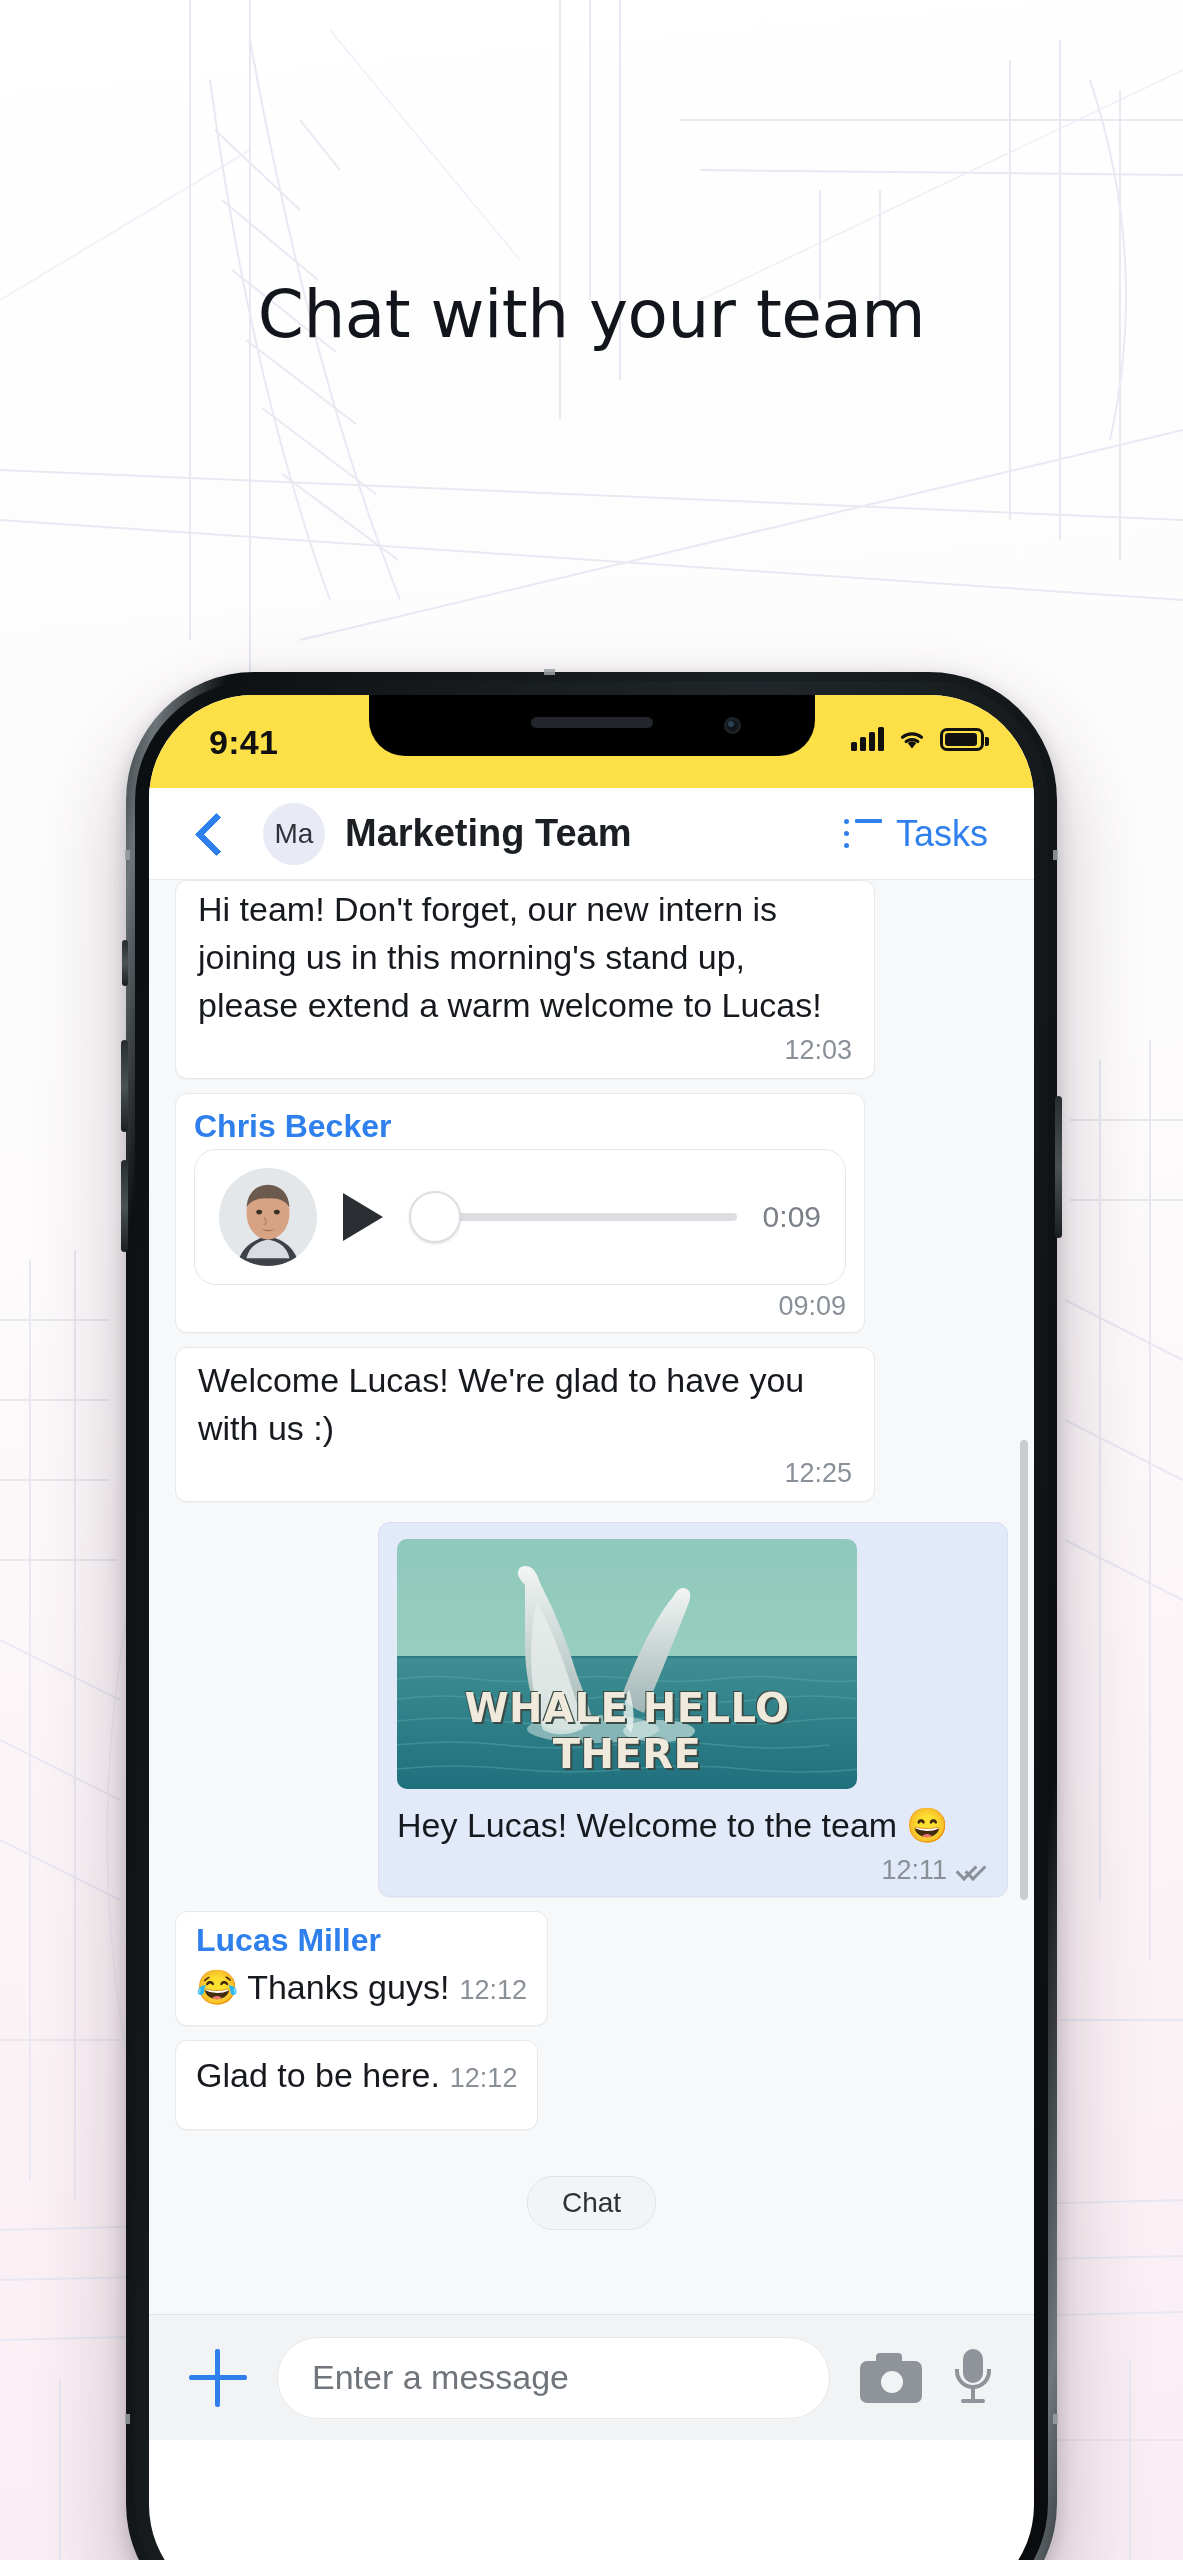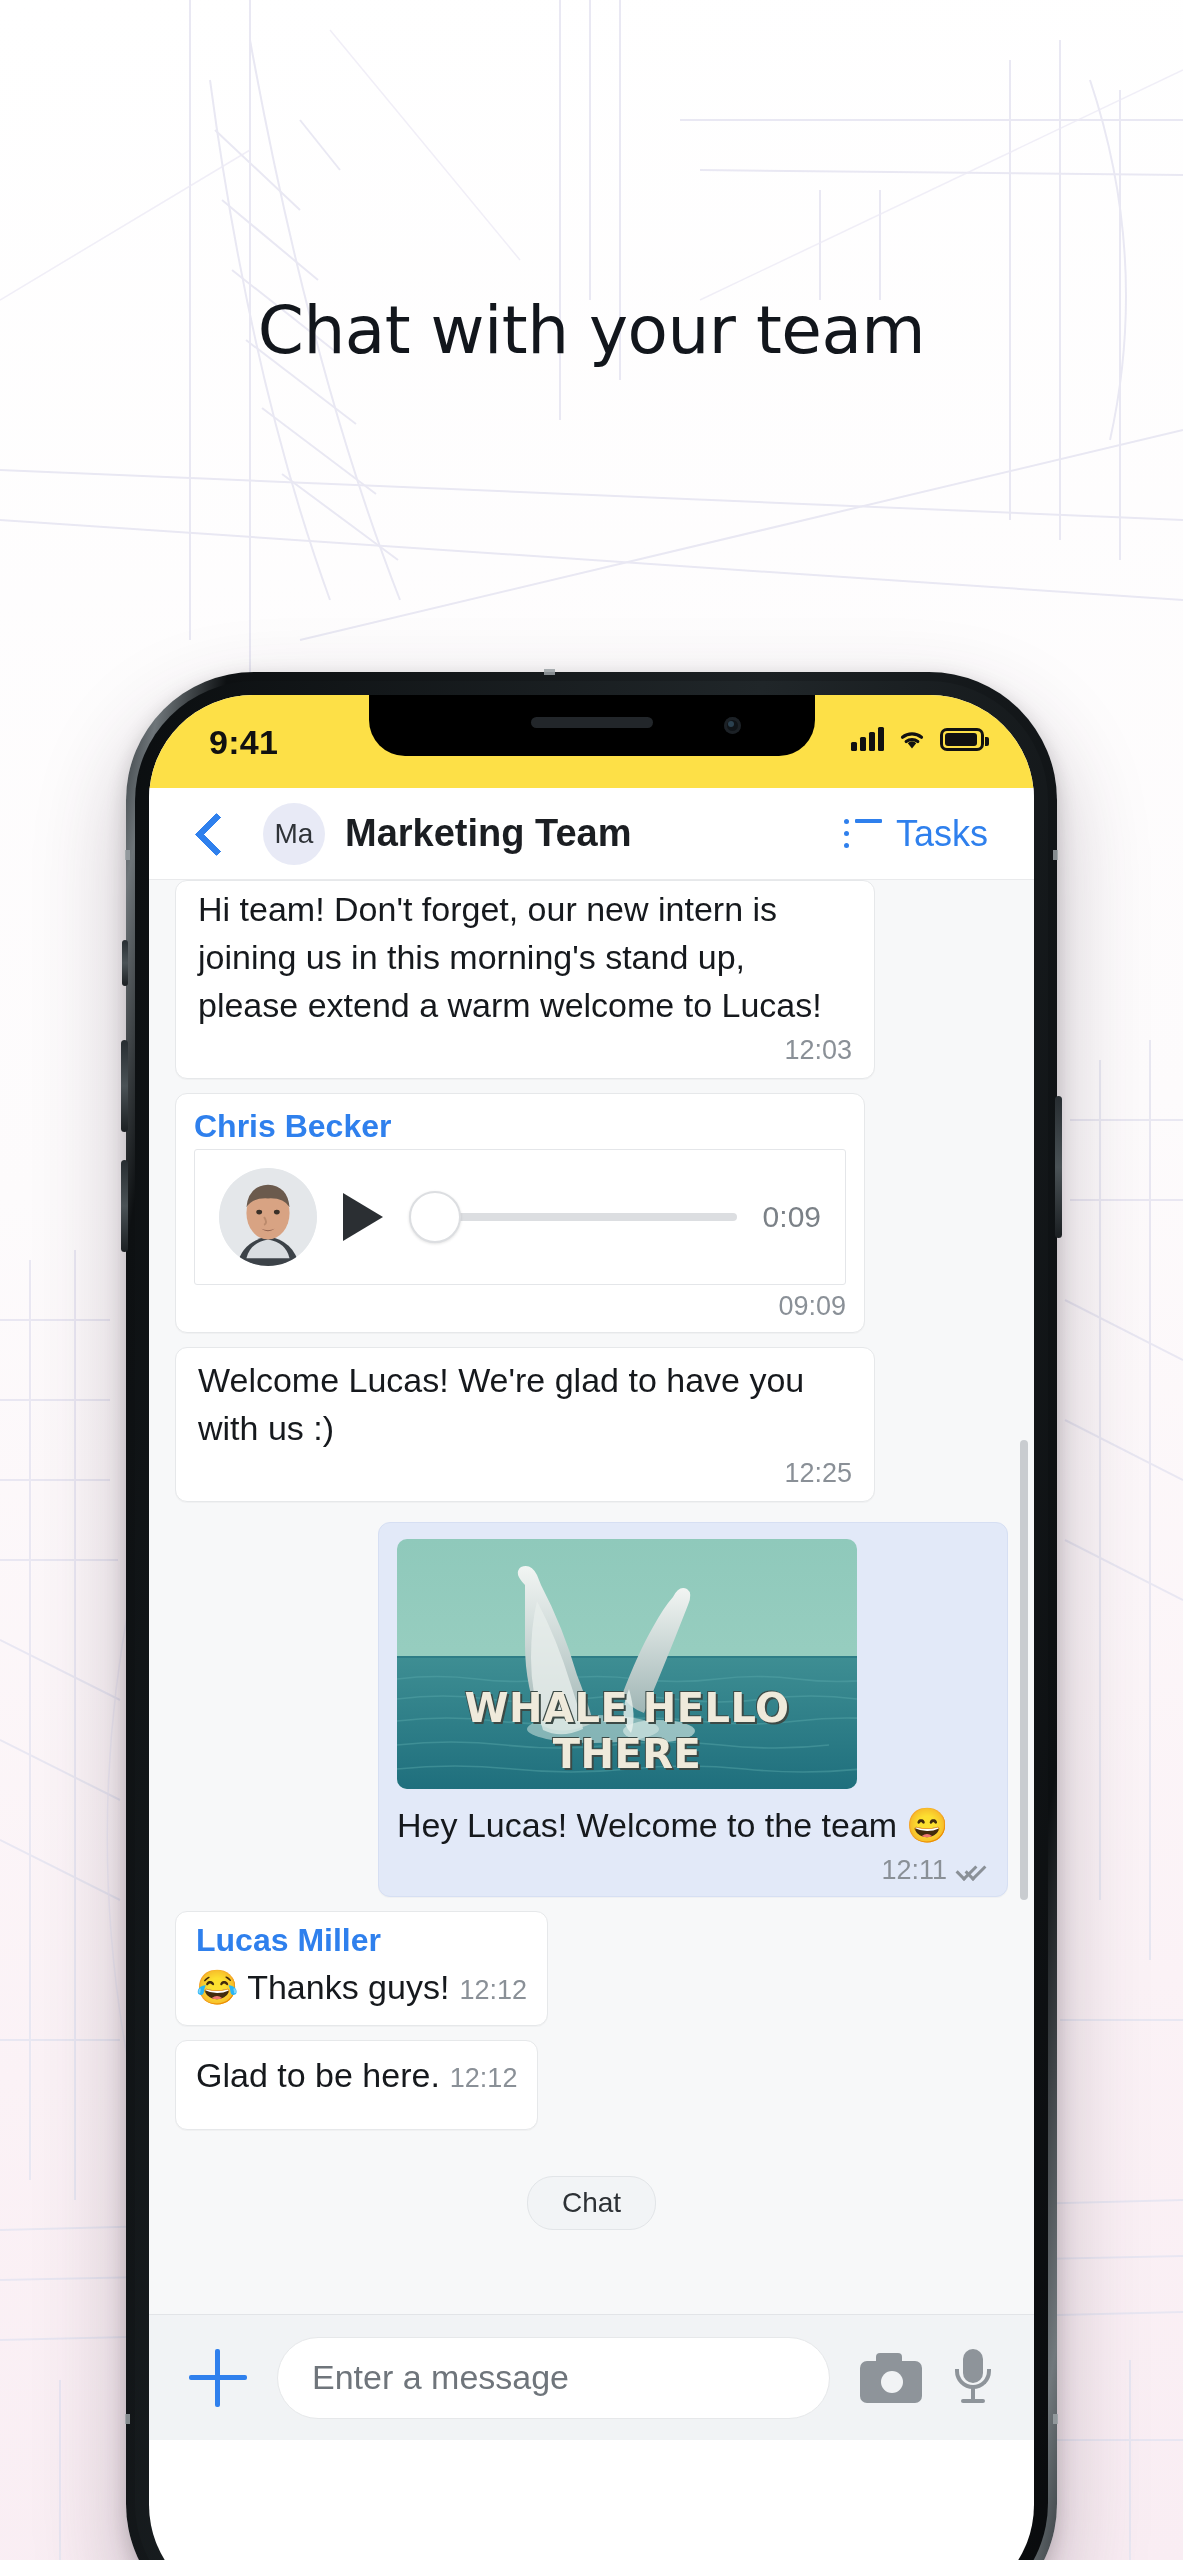--- a/index.html
+++ b/index.html
@@ -8,21 +8,21 @@
     font-family: "Liberation Sans", sans-serif;
     background: linear-gradient(175deg,#ffffff 0%,#fdfbfc 45%,#fbf2f6 78%,#f9edf3 100%);
     position:relative;
   }
 
   
   #bg-art { position:absolute; inset:0; width:1183px; height:2560px; z-index:0; }
 
   
   .hero-title{
-    position:absolute; top:292px; left:0; width:1183px;
+    position:absolute; top:276px; left:0; width:1183px;
     text-align:center; z-index:2;
     font-size:66px; font-weight:400; color:#12161c;
     letter-spacing:-0.5px;
     font-family:"DejaVu Sans", sans-serif;
   }
 
   
   .phone{
     position:absolute; left:126px; top:672px;
     width:931px; height:1960px; z-index:3;
@@ -161,21 +161,21 @@
   .ticks{ display:inline-block; position:relative; width:32px; height:18px; }
   .ticks::before,.ticks::after{
     content:""; position:absolute; top:2px;
     width:16px; height:9px; border-left:3px solid #8a9097; border-bottom:3px solid #8a9097;
     transform:rotate(-45deg);
   }
   .ticks::before{ left:0 } .ticks::after{ left:9px }
 
   
   .voice-card{
-    background:#fff; border:1px solid #e4e6e9; border-radius:3px;
+    background:#fff; border:1px solid #e4e6e9; border-radius:22px;
     display:flex; align-items:center; gap:26px; padding:18px 24px;
     margin-top:3px;
   }
   .voice-av{
     width:98px; height:98px; border-radius:50%; flex:0 0 auto; overflow:hidden;
     background:#e9ecef; position:relative;
   }
   .play-tri{
     width:0;height:0;border-left:40px solid #2b2f33;
     border-top:24px solid transparent;border-bottom:24px solid transparent;

